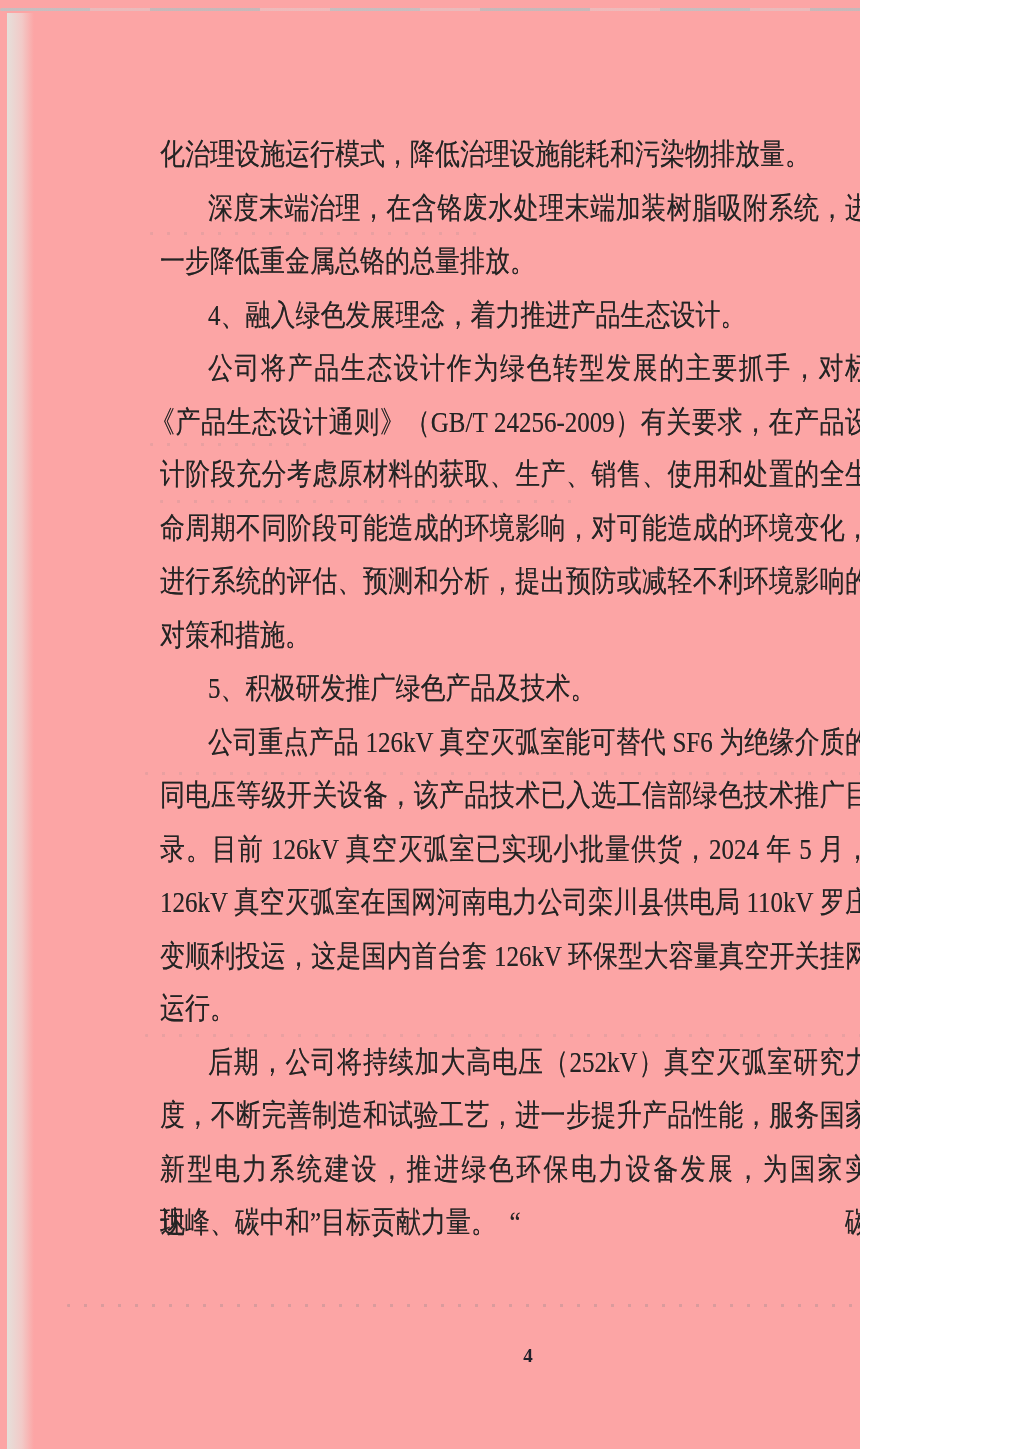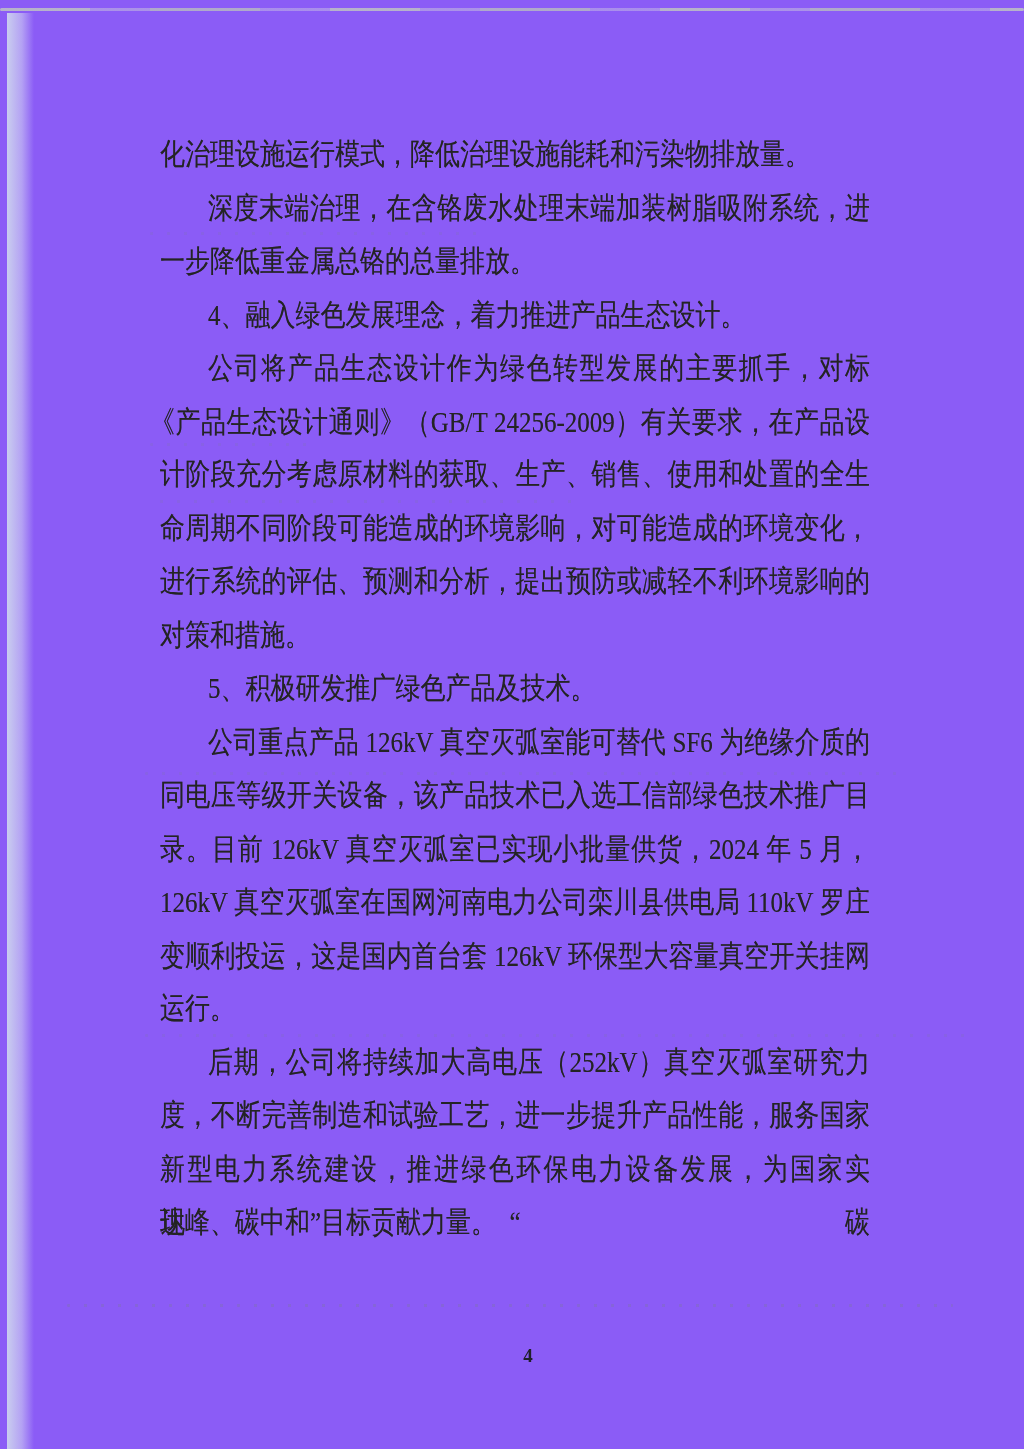--- a/index.html
+++ b/index.html
@@ -1,18 +1,18 @@
 <!DOCTYPE html>
 <html><head>
 <meta charset="utf-8">
 <style>
   html,body { margin:0; padding:0; background:#ffffff; }
   .page {
-    position:relative; width:1024px; height:1449px;
-    background:#8b5cf6; overflow:hidden;
+    position:relative; width:860px; height:1449px;
+    background:#fca5a5; overflow:hidden;
     font-family:"Liberation Serif","DejaVu Serif",serif;
   }
   
   .scan-top {
     position:absolute; top:8px; left:0; width:1024px; height:3px;
     background:repeating-linear-gradient(90deg,
       rgba(190,194,196,.85) 0 90px, rgba(210,213,214,.45) 90px 150px,
       rgba(185,189,191,.8) 150px 260px, rgba(215,218,219,.4) 260px 330px);
     border-radius:2px;
   }

